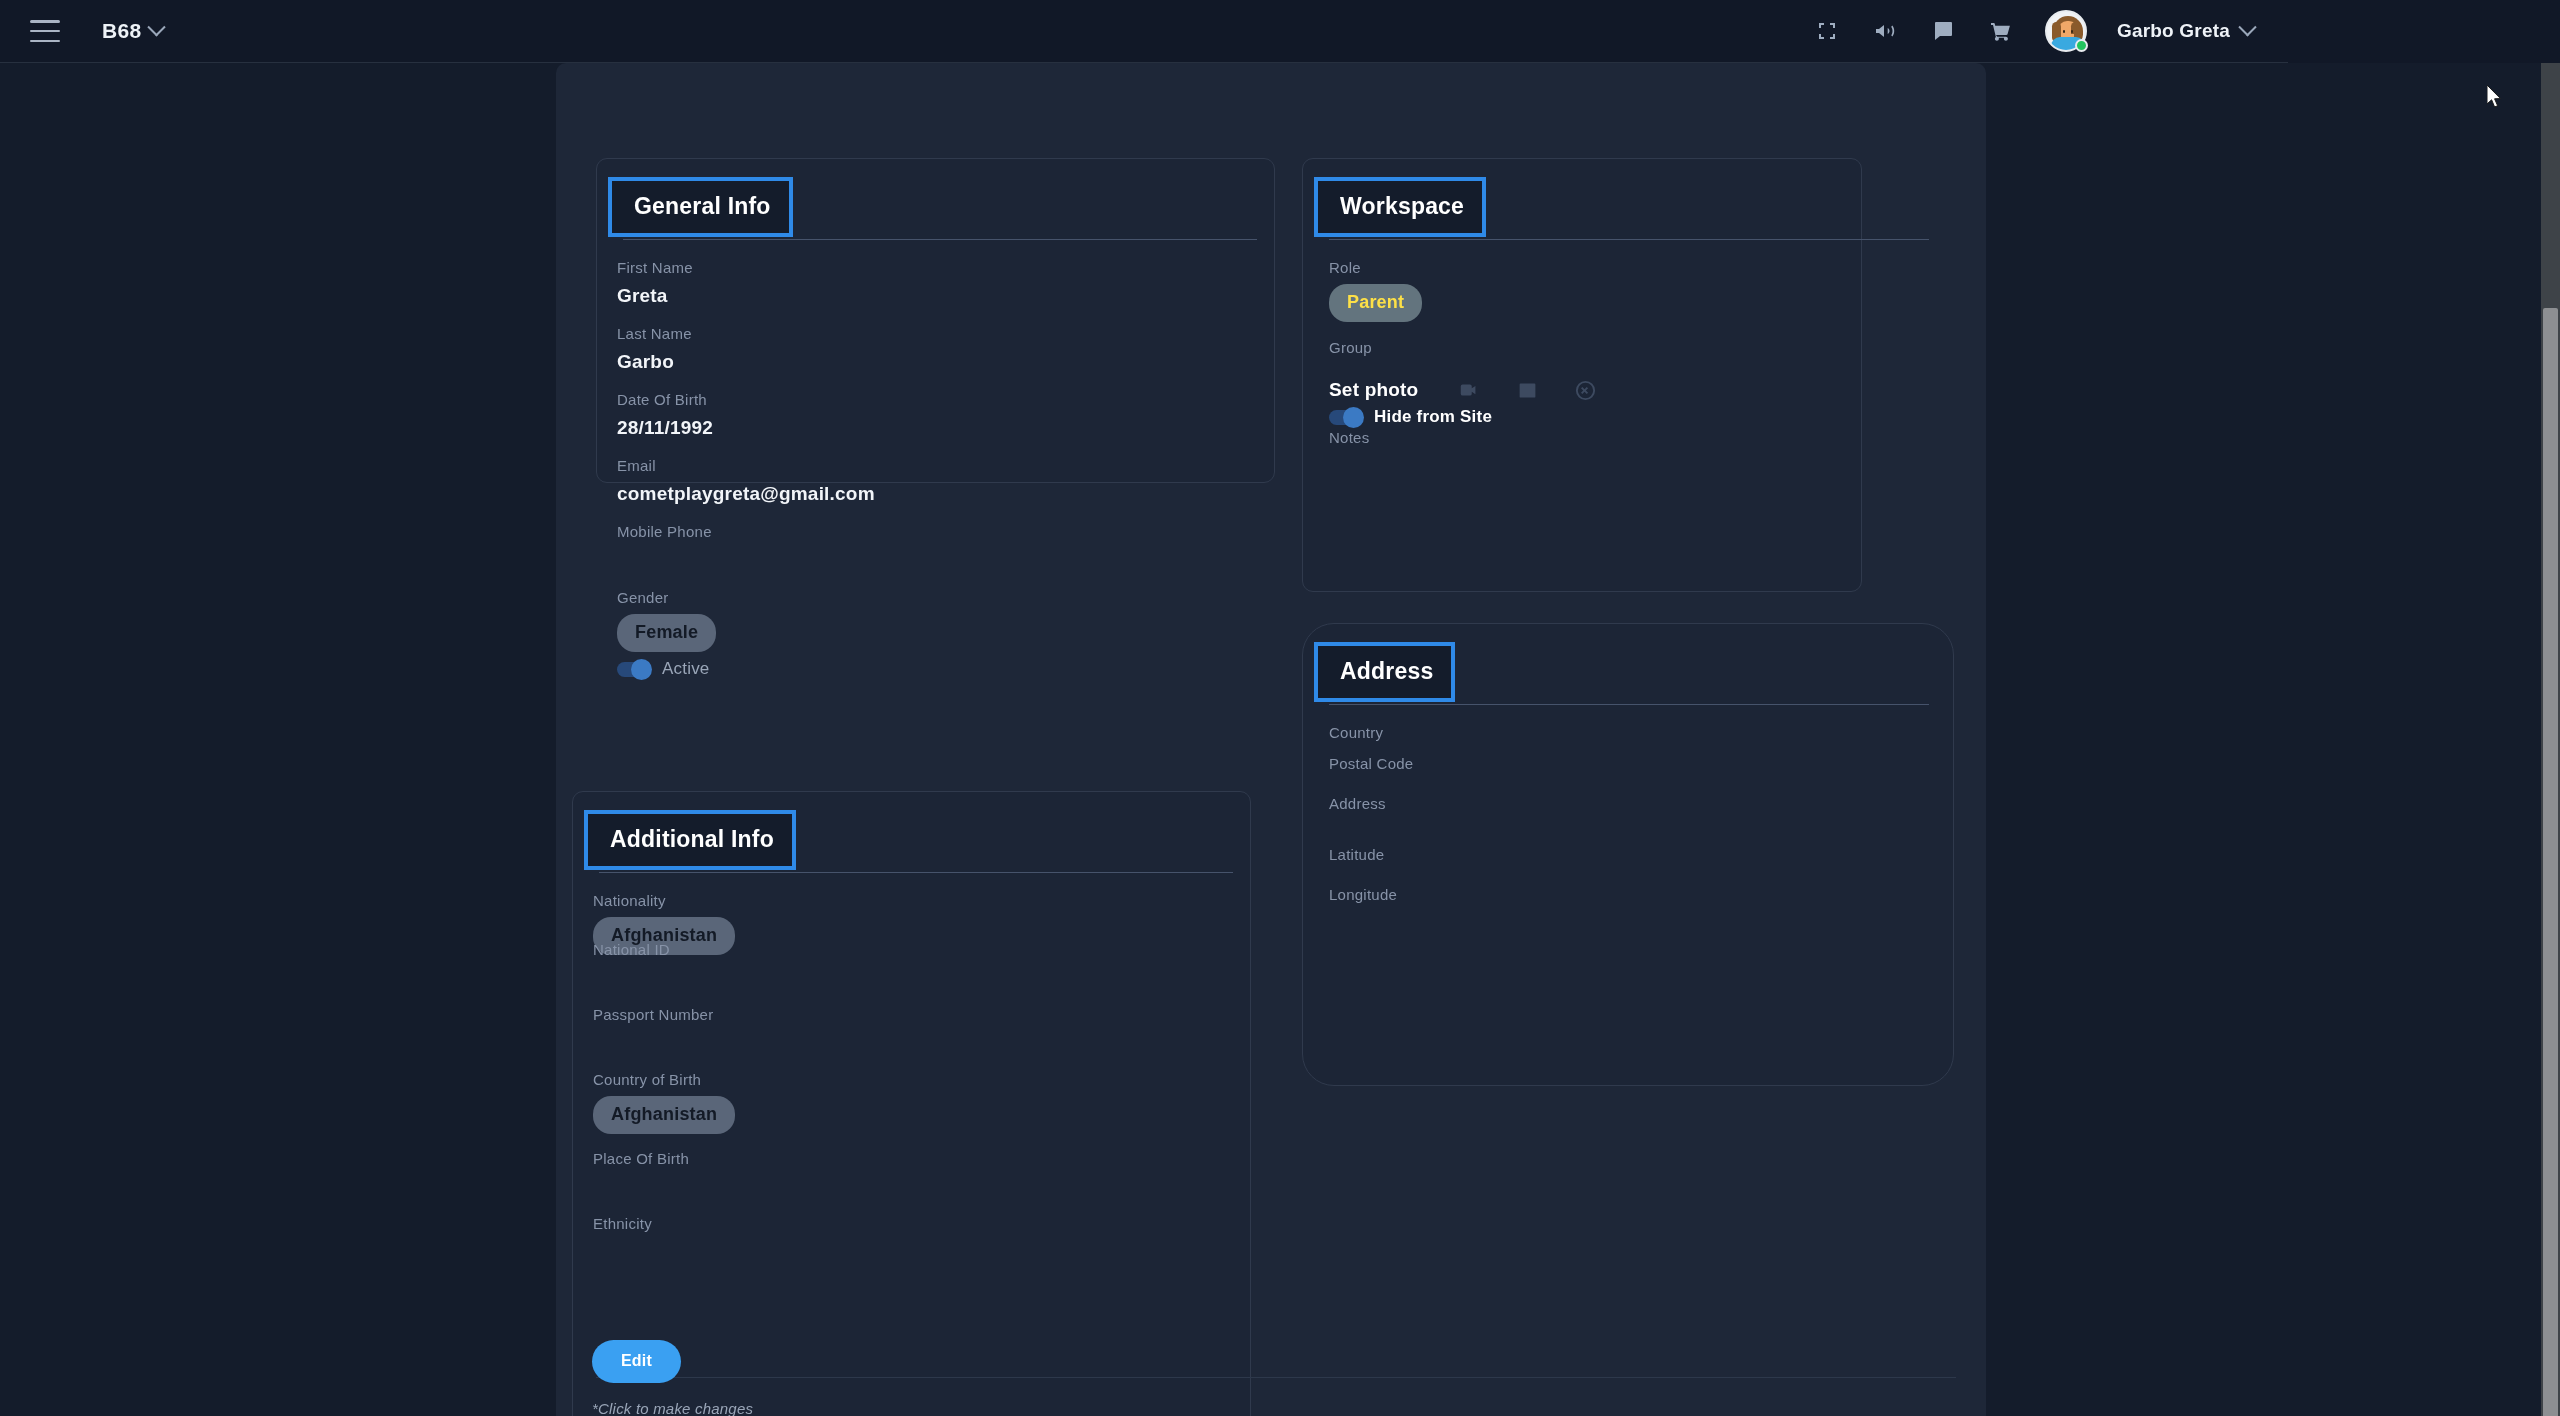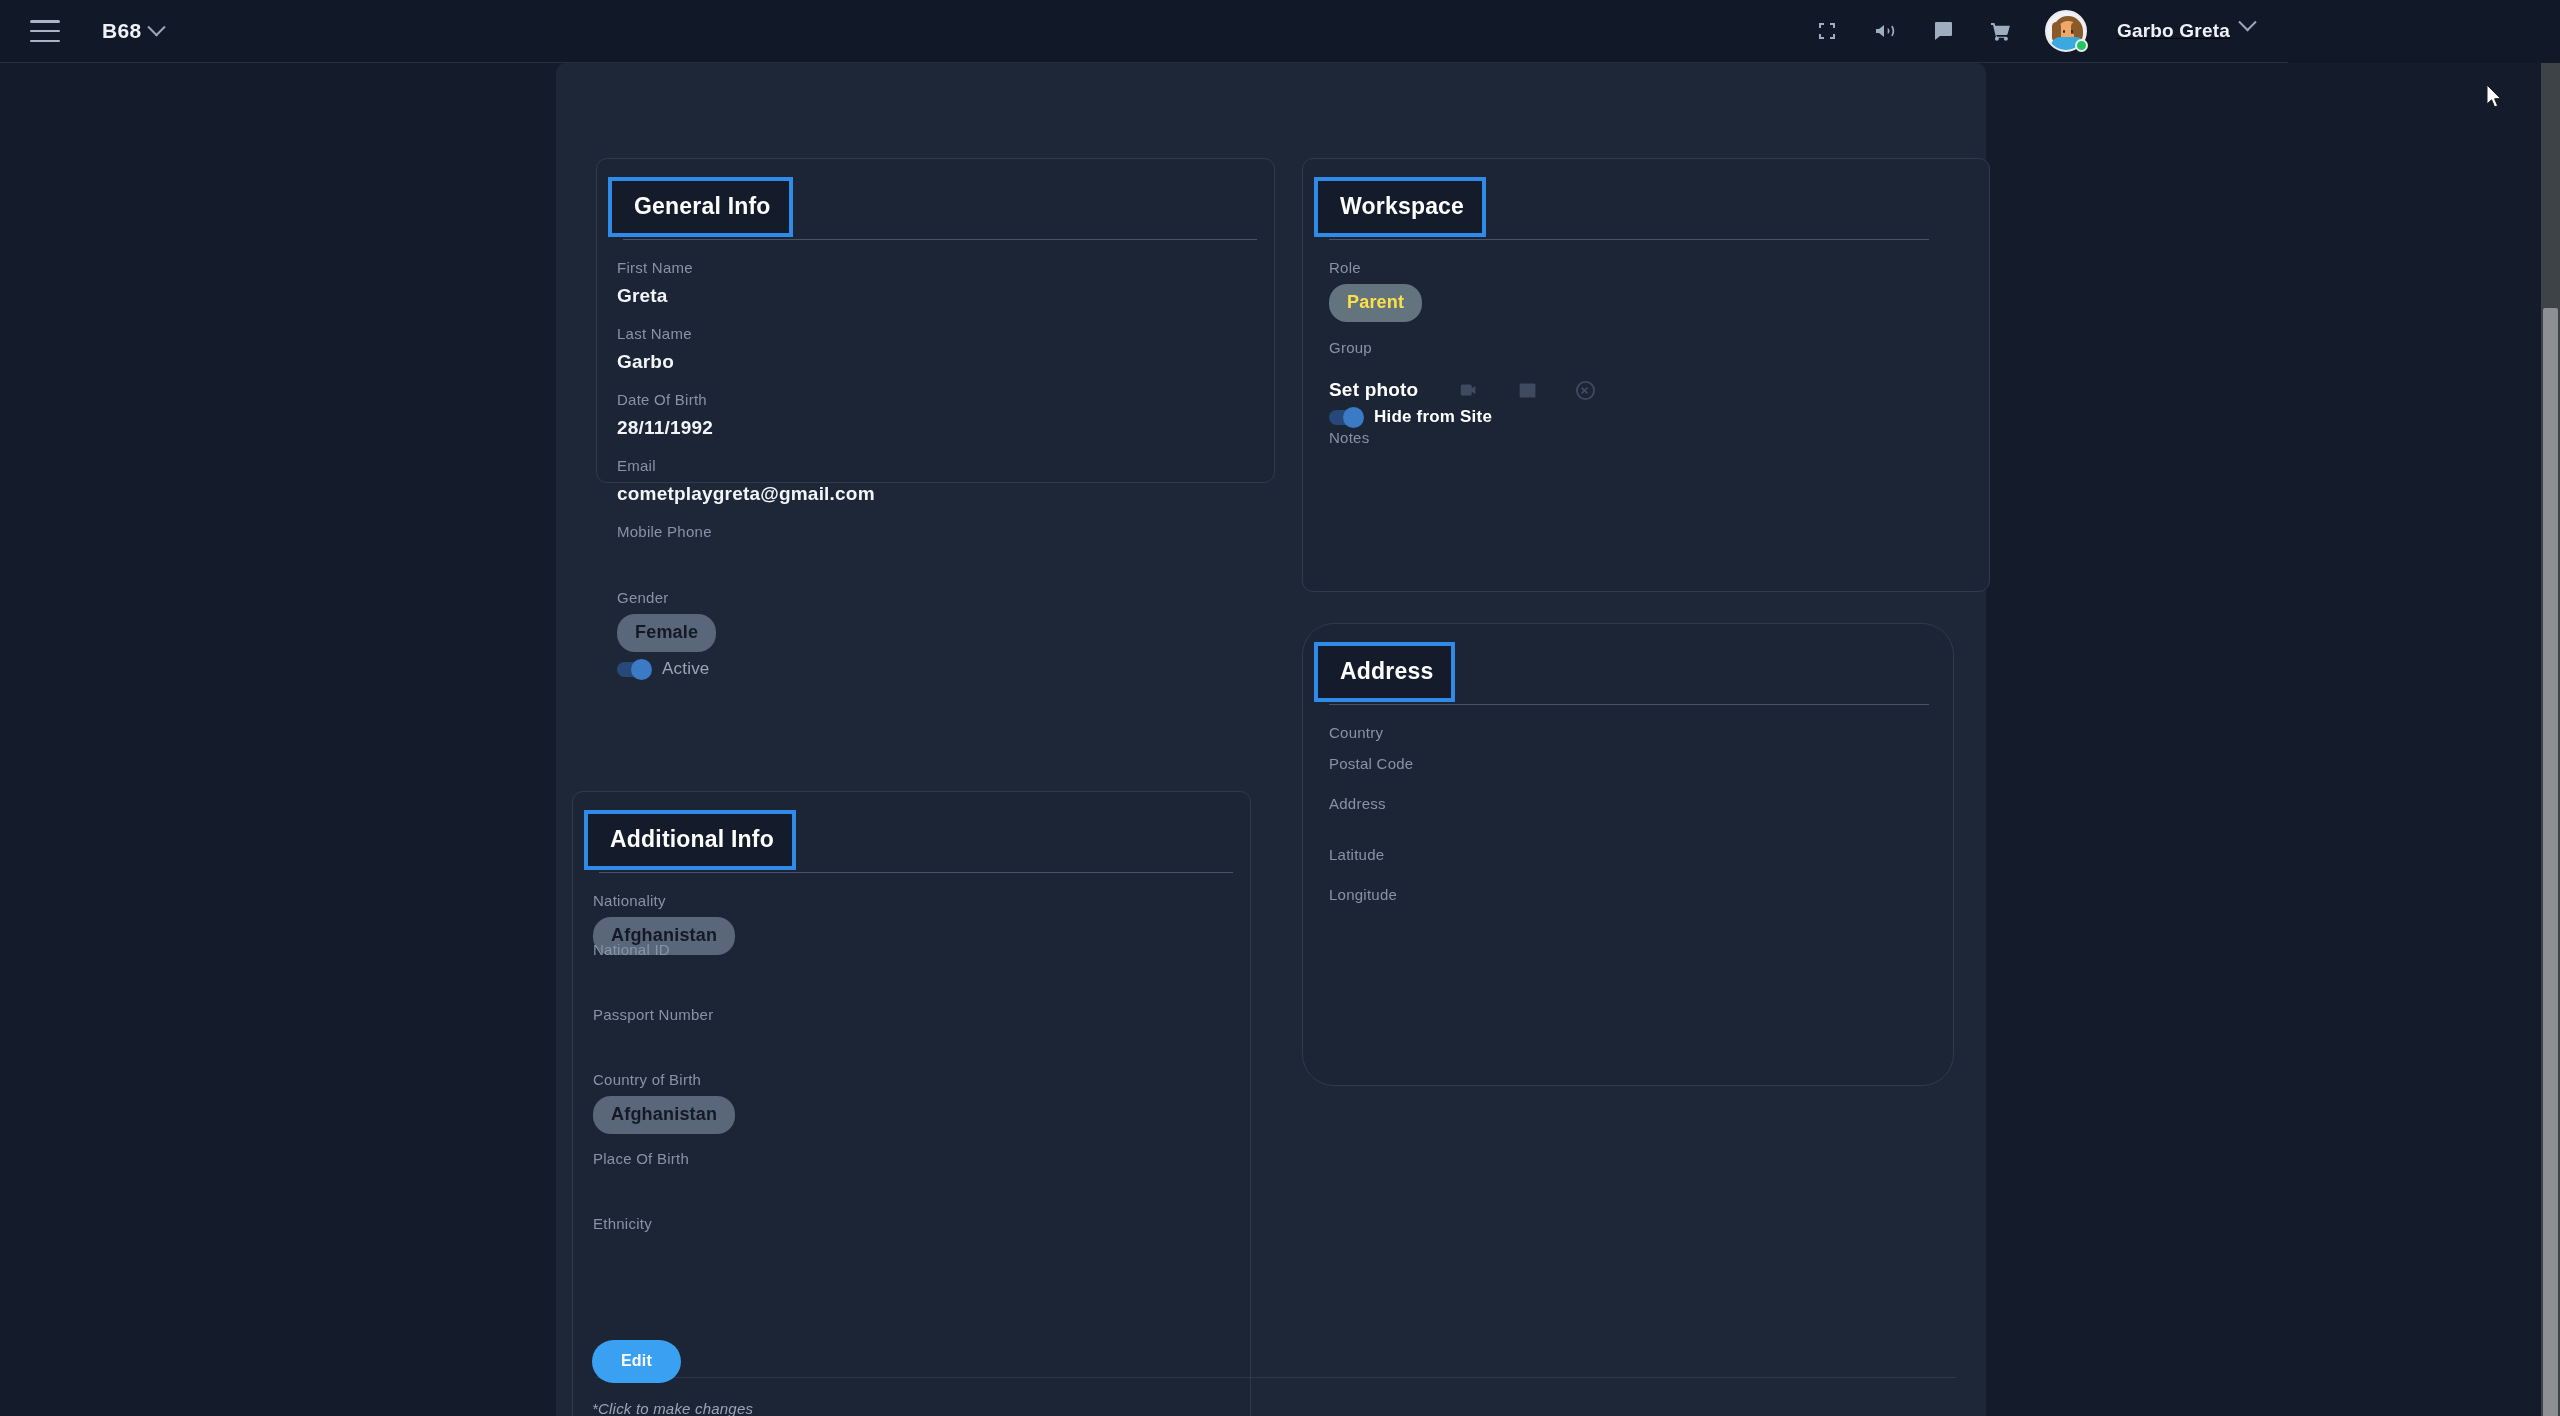--- a/index.html
+++ b/index.html
@@ -51,21 +51,21 @@
   .av-hair3 { position:absolute; right:5px; top:10px; width:9px; height:20px; border-radius:6px; background:#8a5a2b; }
   .av-body { position:absolute; left:4px; bottom:0; width:34px; height:13px; border-radius:9px 9px 0 0; background:#39a9e0; }
   .av-neck { position:absolute; left:15px; bottom:6px; width:12px; height:10px; background:#f0a868; }
   .av-eye { position:absolute; width:2.5px; height:3px; border-radius:2px; background:#3b2a16; top:18px; }
   .badge-online {
     position: absolute; right: -1px; bottom: 0px;
     width: 13px; height: 13px; border-radius: 50%;
     background: #22c55e; border: 2px solid #e8ebef;
   }
   .user-name { color: #eef2f7; font-size: 19px; font-weight: bold; letter-spacing: .2px; }
-  .user-block { display: flex; align-items: flex-start; gap: 11px; cursor: pointer; text-decoration: underline; }
+  .user-block { display: flex; align-items: center; gap: 11px; cursor: pointer; }
 
   
   .canvas {
     position: absolute; top: 63px; left: 0;
     width: 2552px; height: 1353px;
     background: #141c2b;
   }
   .outer-card {
     position: absolute; left: 556px; top: 0px;
     width: 1430px; height: 1353px;
@@ -85,21 +85,21 @@
 
   
   .panel {
     position: absolute;
     background: #1c2536;
     border: 1px solid #303a4d;
     border-radius: 11px;
   }
   #panel-general    { left: 596px;  top: 95px;  width: 679px; height: 325px; }
   #panel-additional { left: 572px;  top: 728px; width: 679px; height: 704px; text-decoration: underline; }
-  #panel-workspace  { left: 1302px; top: 95px;  width: 688px; height: 434px; }
+  #panel-workspace  { left: 1302px; top: 95px;  width: 560px; height: 434px; }
   #panel-address    { left: 1302px; top: 560px; width: 652px; height: 463px; border-radius: 32px; }
   .panel-title-box {
     position: absolute; left: 11px; top: 18px;
     border: 4px solid #2f8ae8;
     background: #141c2b;
     padding: 12px 18px 13px 22px;
   }
   .panel-title {
     color: #ffffff; font-size: 23px; font-weight: bold; letter-spacing: .2px;
     white-space: nowrap;

